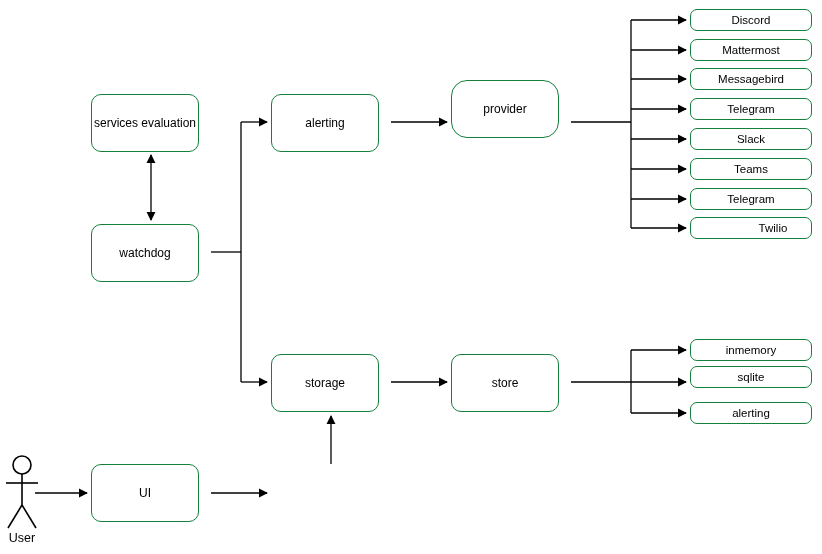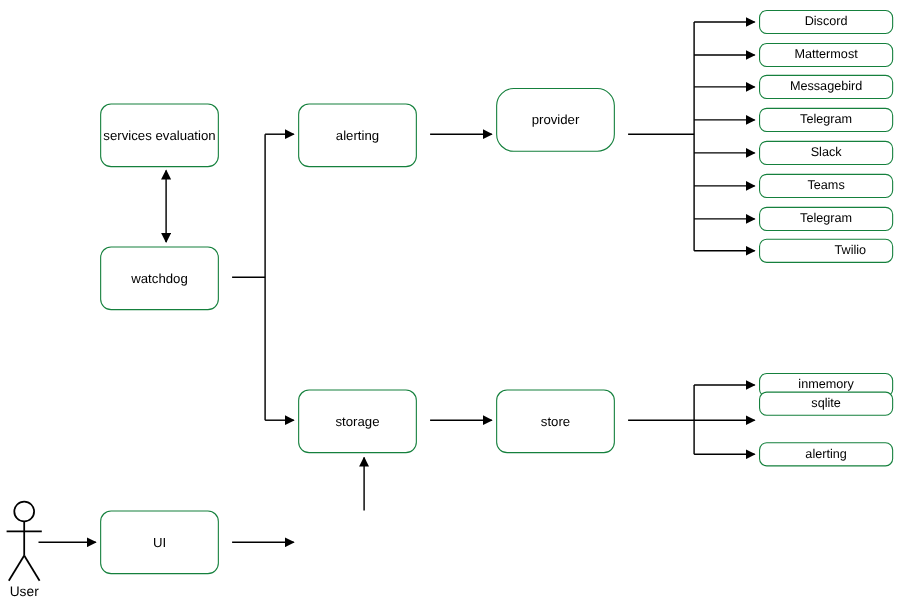--- a/index.html
+++ b/index.html
@@ -174,20 +174,20 @@
   <div class="node leaf" style="left:690px; top:188px;">
     <span>Telegram</span>
   </div>
   <div class="node leaf" style="left:690px; top:217px;padding-left:44px;">
     <span>Twilio</span>
   </div>
 
   <div class="node leaf" style="left:690px; top:339px;">
     <span>inmemory</span>
   </div>
-  <div class="node leaf" style="left:690px; top:356px;">
+  <div class="node leaf" style="left:690px; top:366px;">
     <span>sqlite</span>
   </div>
   <div class="node leaf" style="left:690px; top:402px;">
     <span>alerting</span>
   </div>
 
 </div>
 
 </body></html>

